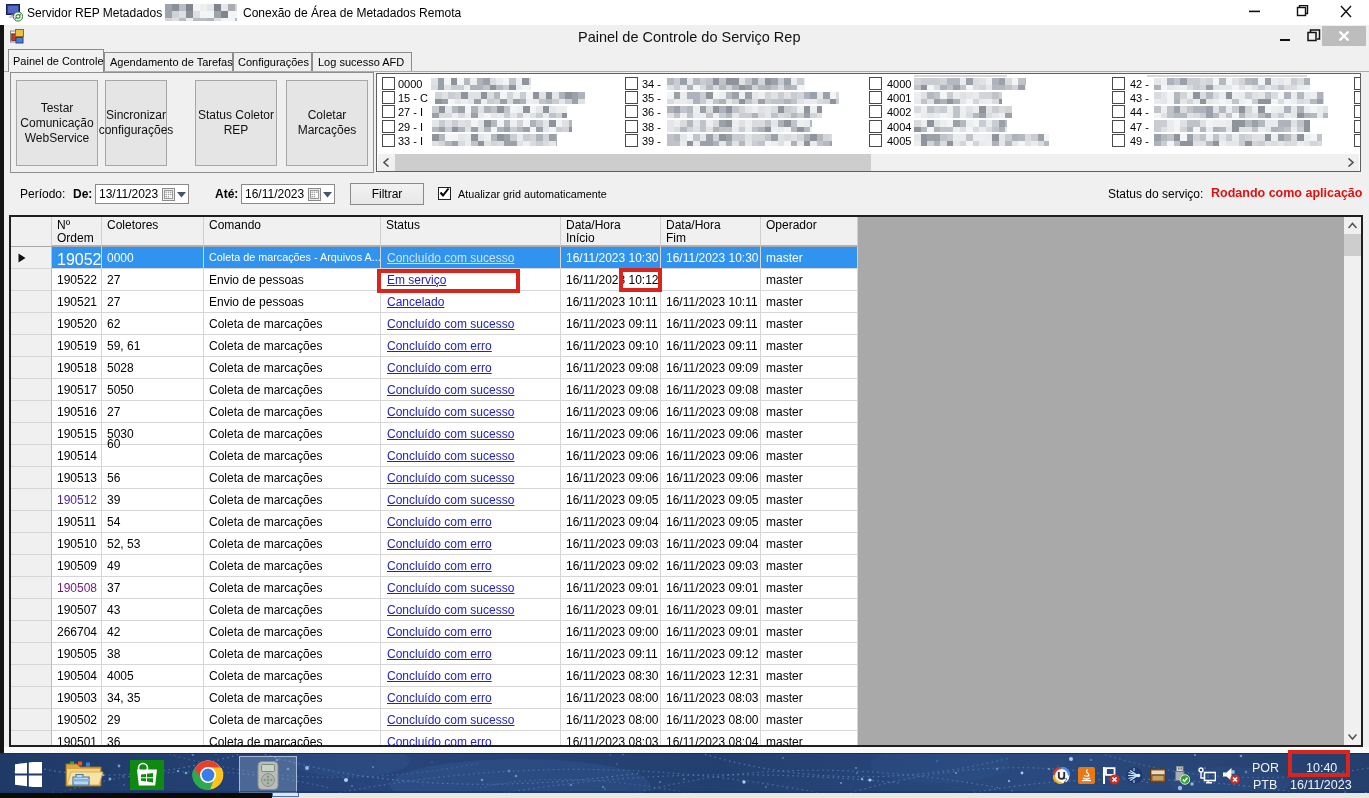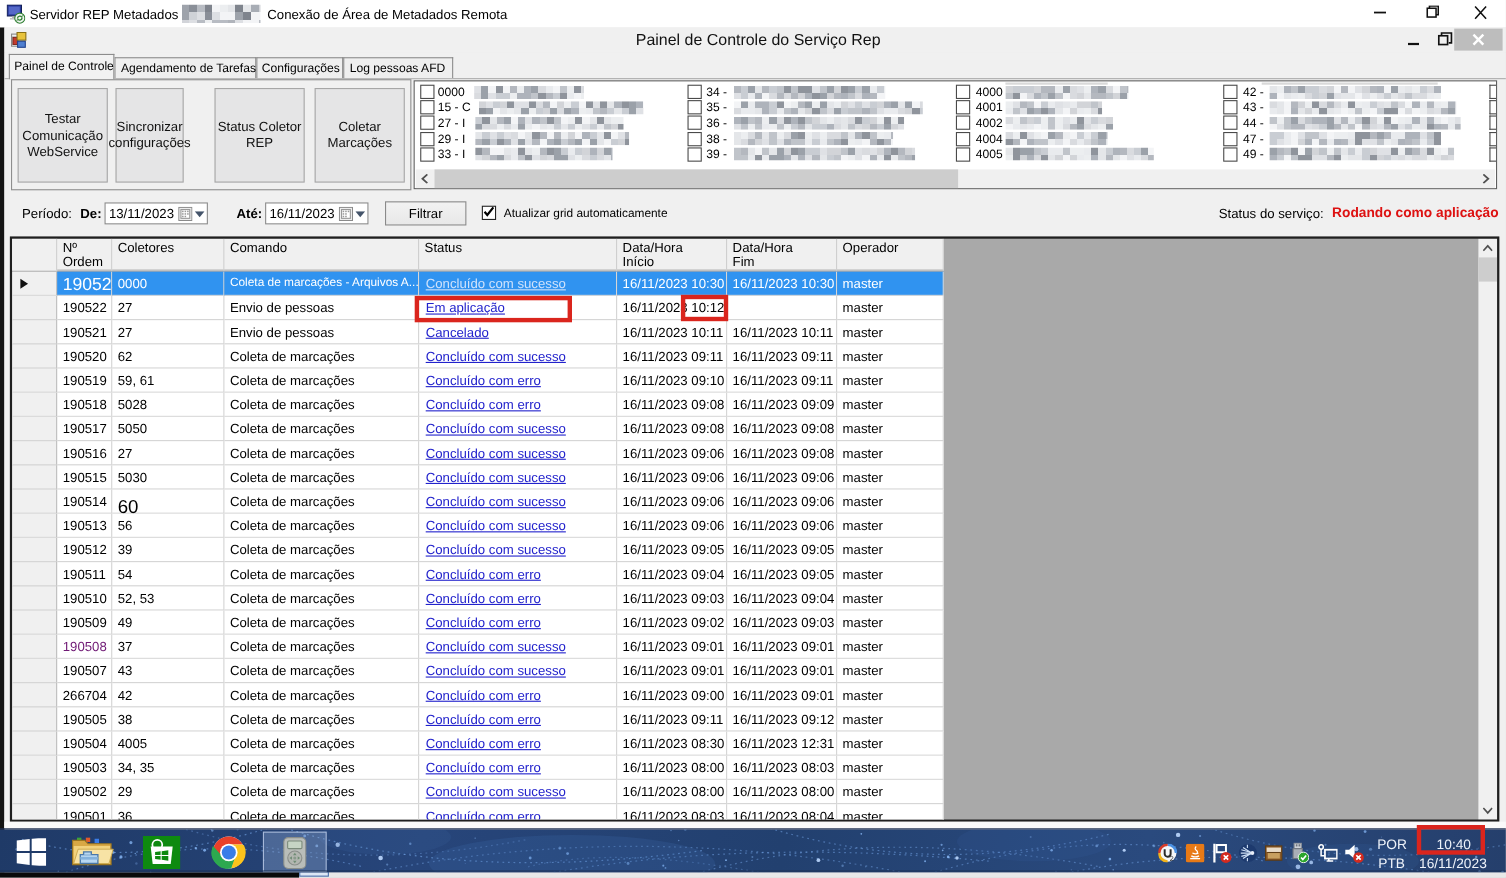--- a/index.html
+++ b/index.html
@@ -93,21 +93,21 @@
  </div>
 </div>
 
 <div class="a" style="left:4px;top:48px;width:1365px;height:705px;background:#f0f0f0"></div>
 <div class="a" style="left:4px;top:71px;width:1365px;height:1px;background:#acacac"></div>
 <div class="a" style="left:104px;top:52px;width:129px;height:19px;background:#efefef;border:1px solid #8c8c8c;border-bottom:none"></div>
 <span class="a tx" style="left:110px;top:56px;font-size:11px">Agendamento de Tarefas</span>
 <div class="a" style="left:233px;top:52px;width:79px;height:19px;background:#efefef;border:1px solid #8c8c8c;border-bottom:none"></div>
 <span class="a tx" style="left:238px;top:56px;font-size:11px">Configurações</span>
 <div class="a" style="left:312px;top:52px;width:100px;height:19px;background:#efefef;border:1px solid #8c8c8c;border-bottom:none"></div>
-<span class="a tx" style="left:318px;top:56px;font-size:11px">Log pessoas AFD</span>
+<span class="a tx" style="left:318px;top:56px;font-size:11px">Log sucesso AFD</span>
 <div class="a" style="left:8px;top:49px;width:96px;height:23px;background:#f2f2f2;border:1px solid #8c8c8c;border-bottom:none"></div>
 <span class="a tx" style="left:13px;top:55px;font-size:11px">Painel de Controle</span>
 
 <div class="a" style="left:10px;top:72px;width:364px;height:101px;border:1px solid #8e8e8e"></div>
 <div class="a" style="left:16px;top:80px;width:82px;height:86px;background:#e5e5e6;border:1px solid #a6a6a6;display:flex;align-items:center;justify-content:center;text-align:center;font-size:12px;color:#111;line-height:15px">Testar<br>Comunicação<br>WebService</div>
 <div class="a" style="left:105px;top:80px;width:62px;height:86px;background:#e5e5e6;border:1px solid #a6a6a6;display:flex;align-items:center;justify-content:center;text-align:center;font-size:12px;color:#111;line-height:15px">Sincronizar<br>configurações</div>
 <div class="a" style="left:195px;top:80px;width:82px;height:86px;background:#e5e5e6;border:1px solid #a6a6a6;display:flex;align-items:center;justify-content:center;text-align:center;font-size:12px;color:#111;line-height:15px">Status Coletor<br>REP</div>
 <div class="a" style="left:286px;top:80px;width:82px;height:86px;background:#e5e5e6;border:1px solid #a6a6a6;display:flex;align-items:center;justify-content:center;text-align:center;font-size:12px;color:#111;line-height:15px">Coletar<br>Marcações</div>
 <div class="a" style="left:376px;top:73px;width:985px;height:99px;background:#fff;border:1px solid #5f5f5f">
     <div class="a" style="left:770px;top:0.5px;width:160px;height:2.5px;background:#d9d9d9"></div>
@@ -1212,21 +1212,21 @@
     <div class="a" style="left:750px;top:30px;width:97px;height:22px;background:#3093f0;border-right:1px solid #d6d6d6;border-bottom:1px solid #d6d6d6"></div>
     <span class="a tx" style="left:755px;top:34px;font-size:12px;color:#fff">master</span>
     <div class="a" style="left:0;top:52px;width:41px;height:22px;background:#f0f0f0;border-right:1px solid #bdbdbd;border-bottom:1px solid #d6d6d6"></div>
     <div class="a" style="left:41px;top:52px;width:50px;height:22px;background:#fff;border-right:1px solid #d6d6d6;border-bottom:1px solid #d6d6d6"></div>
     <span class="a tx" style="left:46px;top:56px;font-size:12px;color:#000">190522</span>
     <div class="a" style="left:91px;top:52px;width:102px;height:22px;background:#fff;border-right:1px solid #d6d6d6;border-bottom:1px solid #d6d6d6"></div>
     <span class="a tx" style="left:96px;top:56px;font-size:12px;color:#000">27</span>
     <div class="a" style="left:193px;top:52px;width:177px;height:22px;background:#fff;border-right:1px solid #d6d6d6;border-bottom:1px solid #d6d6d6"></div>
     <span class="a tx" style="left:198px;top:56px;font-size:12px;color:#000">Envio de pessoas</span>
     <div class="a" style="left:370px;top:52px;width:180px;height:22px;background:#fff;border-right:1px solid #d6d6d6;border-bottom:1px solid #d6d6d6"></div>
-    <span class="a tx" style="left:376px;top:56px;font-size:12px;color:#2222cc;text-decoration:underline">Em aplicação</span>
+    <span class="a tx" style="left:376px;top:56px;font-size:12px;color:#2222cc;text-decoration:underline">Em serviço</span>
     <div class="a" style="left:550px;top:52px;width:100px;height:22px;background:#fff;border-right:1px solid #d6d6d6;border-bottom:1px solid #d6d6d6"></div>
     <span class="a tx" style="left:555px;top:56px;font-size:12px;color:#000">16/11/2023 10:12</span>
     <div class="a" style="left:650px;top:52px;width:100px;height:22px;background:#fff;border-right:1px solid #d6d6d6;border-bottom:1px solid #d6d6d6"></div>
     <div class="a" style="left:750px;top:52px;width:97px;height:22px;background:#fff;border-right:1px solid #d6d6d6;border-bottom:1px solid #d6d6d6"></div>
     <span class="a tx" style="left:755px;top:56px;font-size:12px;color:#000">master</span>
     <div class="a" style="left:0;top:74px;width:41px;height:22px;background:#f0f0f0;border-right:1px solid #bdbdbd;border-bottom:1px solid #d6d6d6"></div>
     <div class="a" style="left:41px;top:74px;width:50px;height:22px;background:#fff;border-right:1px solid #d6d6d6;border-bottom:1px solid #d6d6d6"></div>
     <span class="a tx" style="left:46px;top:78px;font-size:12px;color:#000">190521</span>
     <div class="a" style="left:91px;top:74px;width:102px;height:22px;background:#fff;border-right:1px solid #d6d6d6;border-bottom:1px solid #d6d6d6"></div>
     <span class="a tx" style="left:96px;top:78px;font-size:12px;color:#000">27</span>
@@ -1327,21 +1327,21 @@
     <div class="a" style="left:550px;top:206px;width:100px;height:22px;background:#fff;border-right:1px solid #d6d6d6;border-bottom:1px solid #d6d6d6"></div>
     <span class="a tx" style="left:555px;top:210px;font-size:12px;color:#000">16/11/2023 09:06</span>
     <div class="a" style="left:650px;top:206px;width:100px;height:22px;background:#fff;border-right:1px solid #d6d6d6;border-bottom:1px solid #d6d6d6"></div>
     <span class="a tx" style="left:655px;top:210px;font-size:12px;color:#000">16/11/2023 09:06</span>
     <div class="a" style="left:750px;top:206px;width:97px;height:22px;background:#fff;border-right:1px solid #d6d6d6;border-bottom:1px solid #d6d6d6"></div>
     <span class="a tx" style="left:755px;top:210px;font-size:12px;color:#000">master</span>
     <div class="a" style="left:0;top:228px;width:41px;height:22px;background:#f0f0f0;border-right:1px solid #bdbdbd;border-bottom:1px solid #d6d6d6"></div>
     <div class="a" style="left:41px;top:228px;width:50px;height:22px;background:#fff;border-right:1px solid #d6d6d6;border-bottom:1px solid #d6d6d6"></div>
     <span class="a tx" style="left:46px;top:232px;font-size:12px;color:#000">190514</span>
     <div class="a" style="left:91px;top:228px;width:102px;height:22px;background:#fff;border-right:1px solid #d6d6d6;border-bottom:1px solid #d6d6d6"></div>
-    <span class="a tx" style="left:96px;top:234px;font-size:17px;color:#000">60</span>
+    <span class="a tx" style="left:96px;top:220px;font-size:12px;color:#000">60</span>
     <div class="a" style="left:193px;top:228px;width:177px;height:22px;background:#fff;border-right:1px solid #d6d6d6;border-bottom:1px solid #d6d6d6"></div>
     <span class="a tx" style="left:198px;top:232px;font-size:12px;color:#000">Coleta de marcações</span>
     <div class="a" style="left:370px;top:228px;width:180px;height:22px;background:#fff;border-right:1px solid #d6d6d6;border-bottom:1px solid #d6d6d6"></div>
     <span class="a tx" style="left:376px;top:232px;font-size:12px;color:#2222cc;text-decoration:underline">Concluído com sucesso</span>
     <div class="a" style="left:550px;top:228px;width:100px;height:22px;background:#fff;border-right:1px solid #d6d6d6;border-bottom:1px solid #d6d6d6"></div>
     <span class="a tx" style="left:555px;top:232px;font-size:12px;color:#000">16/11/2023 09:06</span>
     <div class="a" style="left:650px;top:228px;width:100px;height:22px;background:#fff;border-right:1px solid #d6d6d6;border-bottom:1px solid #d6d6d6"></div>
     <span class="a tx" style="left:655px;top:232px;font-size:12px;color:#000">16/11/2023 09:06</span>
     <div class="a" style="left:750px;top:228px;width:97px;height:22px;background:#fff;border-right:1px solid #d6d6d6;border-bottom:1px solid #d6d6d6"></div>
     <span class="a tx" style="left:755px;top:232px;font-size:12px;color:#000">master</span>
@@ -1355,21 +1355,21 @@
     <div class="a" style="left:370px;top:250px;width:180px;height:22px;background:#fff;border-right:1px solid #d6d6d6;border-bottom:1px solid #d6d6d6"></div>
     <span class="a tx" style="left:376px;top:254px;font-size:12px;color:#2222cc;text-decoration:underline">Concluído com sucesso</span>
     <div class="a" style="left:550px;top:250px;width:100px;height:22px;background:#fff;border-right:1px solid #d6d6d6;border-bottom:1px solid #d6d6d6"></div>
     <span class="a tx" style="left:555px;top:254px;font-size:12px;color:#000">16/11/2023 09:06</span>
     <div class="a" style="left:650px;top:250px;width:100px;height:22px;background:#fff;border-right:1px solid #d6d6d6;border-bottom:1px solid #d6d6d6"></div>
     <span class="a tx" style="left:655px;top:254px;font-size:12px;color:#000">16/11/2023 09:06</span>
     <div class="a" style="left:750px;top:250px;width:97px;height:22px;background:#fff;border-right:1px solid #d6d6d6;border-bottom:1px solid #d6d6d6"></div>
     <span class="a tx" style="left:755px;top:254px;font-size:12px;color:#000">master</span>
     <div class="a" style="left:0;top:272px;width:41px;height:22px;background:#f0f0f0;border-right:1px solid #bdbdbd;border-bottom:1px solid #d6d6d6"></div>
     <div class="a" style="left:41px;top:272px;width:50px;height:22px;background:#fff;border-right:1px solid #d6d6d6;border-bottom:1px solid #d6d6d6"></div>
-    <span class="a tx" style="left:46px;top:276px;font-size:12px;color:#000000">190512</span>
+    <span class="a tx" style="left:46px;top:276px;font-size:12px;color:#4c1d95">190512</span>
     <div class="a" style="left:91px;top:272px;width:102px;height:22px;background:#fff;border-right:1px solid #d6d6d6;border-bottom:1px solid #d6d6d6"></div>
     <span class="a tx" style="left:96px;top:276px;font-size:12px;color:#000">39</span>
     <div class="a" style="left:193px;top:272px;width:177px;height:22px;background:#fff;border-right:1px solid #d6d6d6;border-bottom:1px solid #d6d6d6"></div>
     <span class="a tx" style="left:198px;top:276px;font-size:12px;color:#000">Coleta de marcações</span>
     <div class="a" style="left:370px;top:272px;width:180px;height:22px;background:#fff;border-right:1px solid #d6d6d6;border-bottom:1px solid #d6d6d6"></div>
     <span class="a tx" style="left:376px;top:276px;font-size:12px;color:#2222cc;text-decoration:underline">Concluído com sucesso</span>
     <div class="a" style="left:550px;top:272px;width:100px;height:22px;background:#fff;border-right:1px solid #d6d6d6;border-bottom:1px solid #d6d6d6"></div>
     <span class="a tx" style="left:555px;top:276px;font-size:12px;color:#000">16/11/2023 09:05</span>
     <div class="a" style="left:650px;top:272px;width:100px;height:22px;background:#fff;border-right:1px solid #d6d6d6;border-bottom:1px solid #d6d6d6"></div>
     <span class="a tx" style="left:655px;top:276px;font-size:12px;color:#000">16/11/2023 09:05</span>

